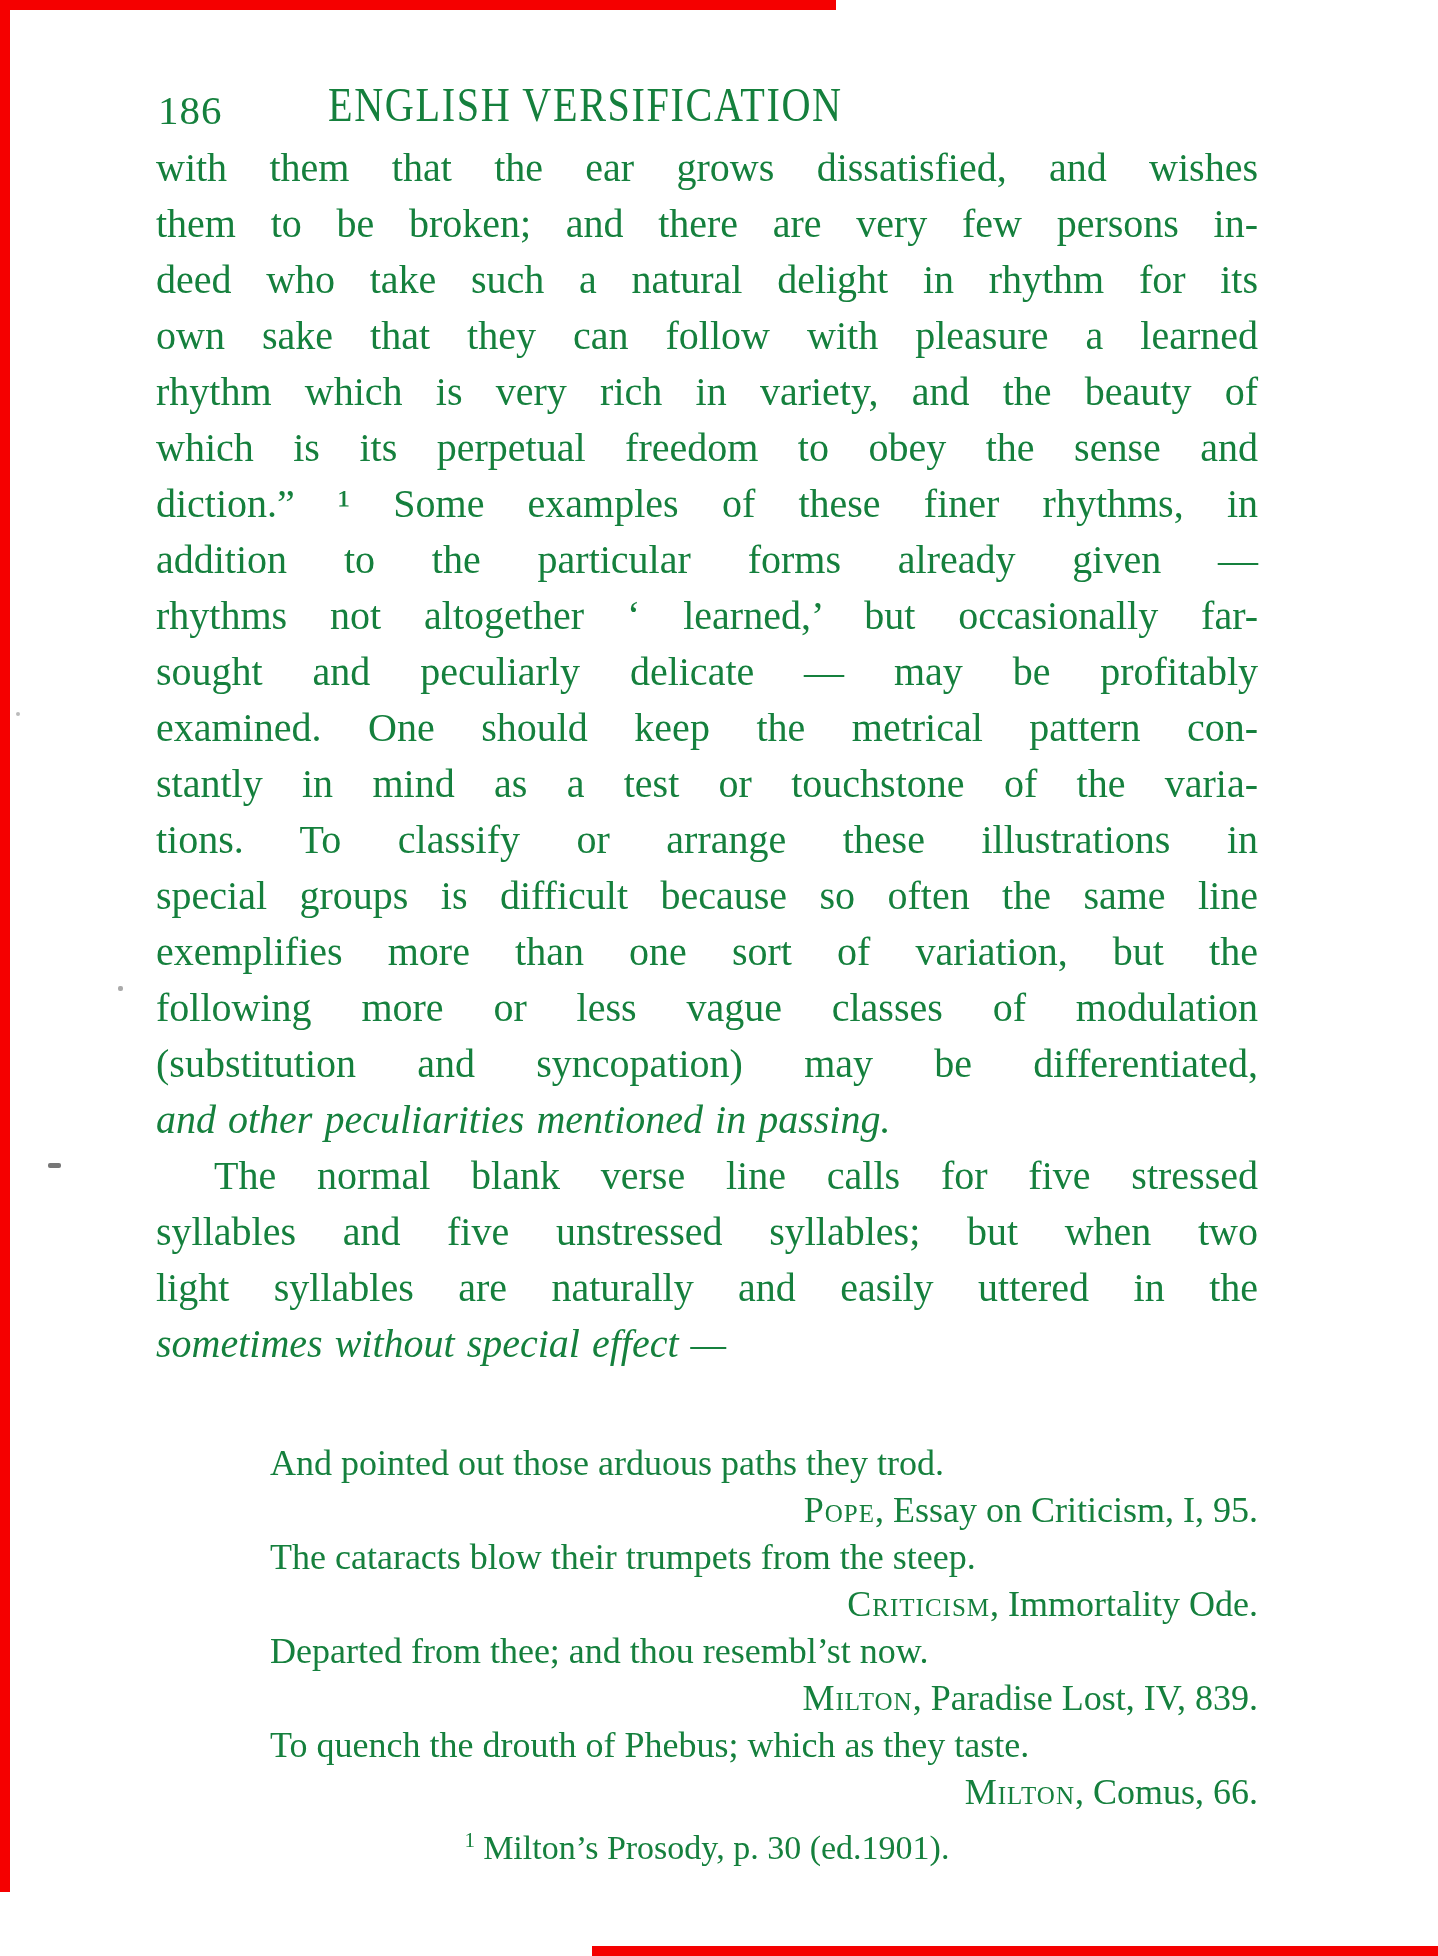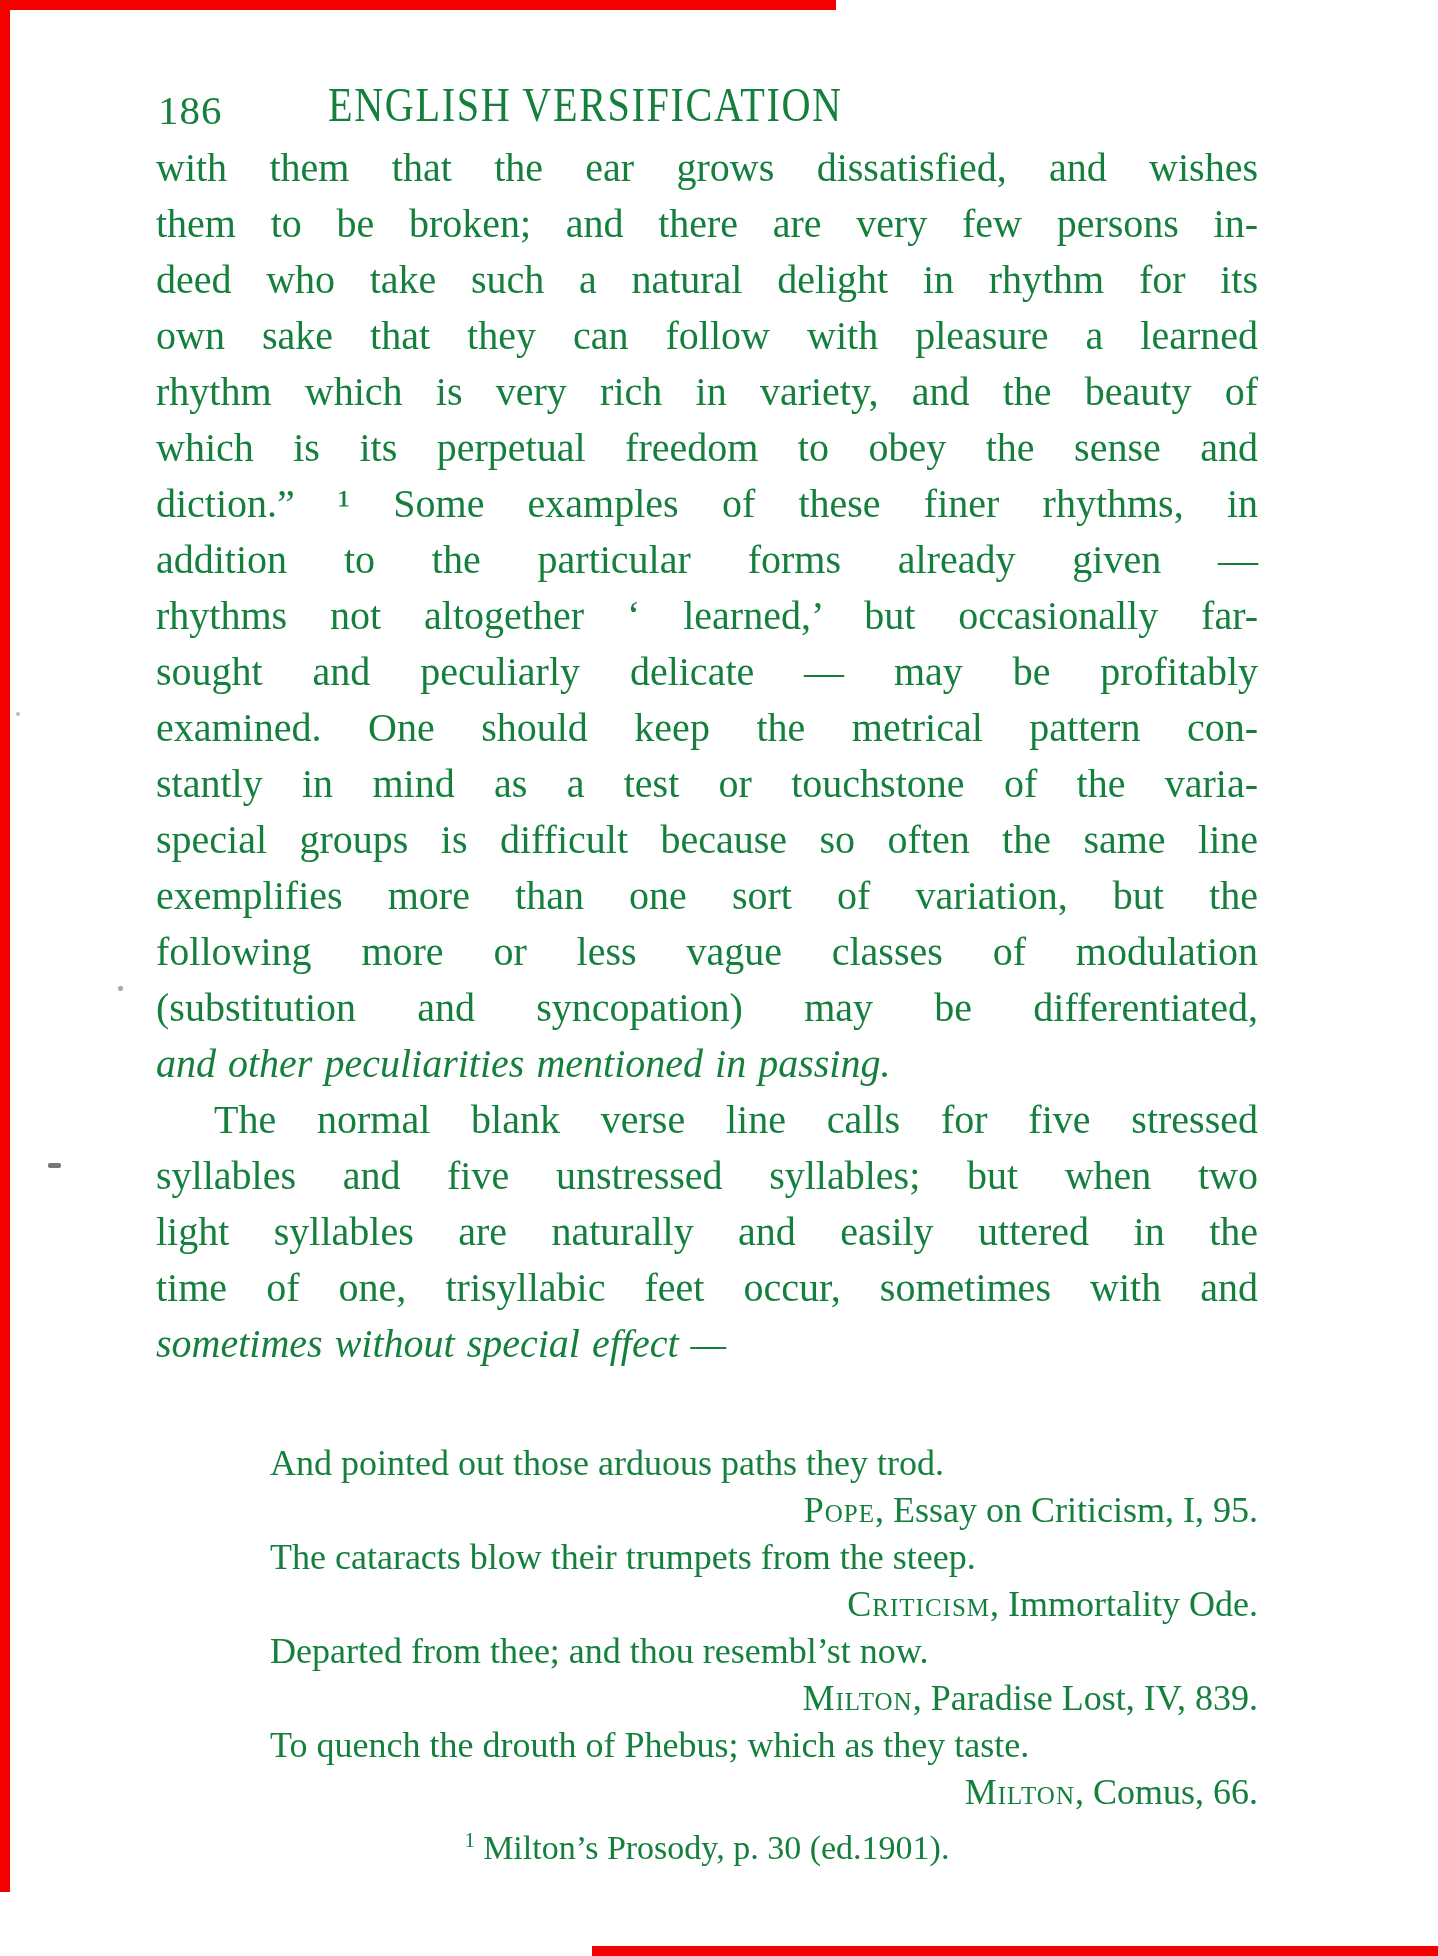--- a/index.html
+++ b/index.html
@@ -88,32 +88,32 @@
         <div class="line">deed who take such a natural delight in rhythm for its</div>
         <div class="line">own sake that they can follow with pleasure a learned</div>
         <div class="line">rhythm which is very rich in variety, and the beauty of</div>
         <div class="line">which is its perpetual freedom to obey the sense and</div>
         <div class="line">diction.” ¹ Some examples of these finer rhythms, in</div>
         <div class="line">addition to the particular forms already given —</div>
         <div class="line">rhythms not altogether ‘ learned,’ but occasionally far-</div>
         <div class="line">sought and peculiarly delicate — may be profitably</div>
         <div class="line">examined. One should keep the metrical pattern con-</div>
         <div class="line">stantly in mind as a test or touchstone of the varia-</div>
+        <div class="line">tions. To classify or arrange these illustrations in</div>
         <div class="line">special groups is difficult because so often the same line</div>
         <div class="line">exemplifies more than one sort of variation, but the</div>
         <div class="line">following more or less vague classes of modulation</div>
         <div class="line">(substitution and syncopation) may be differentiated,</div>
         <div class="line">and other peculiarities mentioned in passing.</div>
       </div>
     <div class="para para2">
 
     <div class="line">The normal blank verse line calls for five stressed</div>
         <div class="line">syllables and five unstressed syllables; but when two</div>
         <div class="line">light syllables are naturally and easily uttered in the</div>
-        <div class="line">time of one, trisyllabic feet occur, sometimes with and</div>
         <div class="line">sometimes without special effect —</div>
       </div>
   </div>
 
   <div class="quotes">
 
   <div class="quote">
       <div class="verse">And pointed out those arduous paths they trod.</div>
       <div class="attribution">
         <span class="sc">Pope</span><span>, Essay on Criticism, I, 95.</span>

